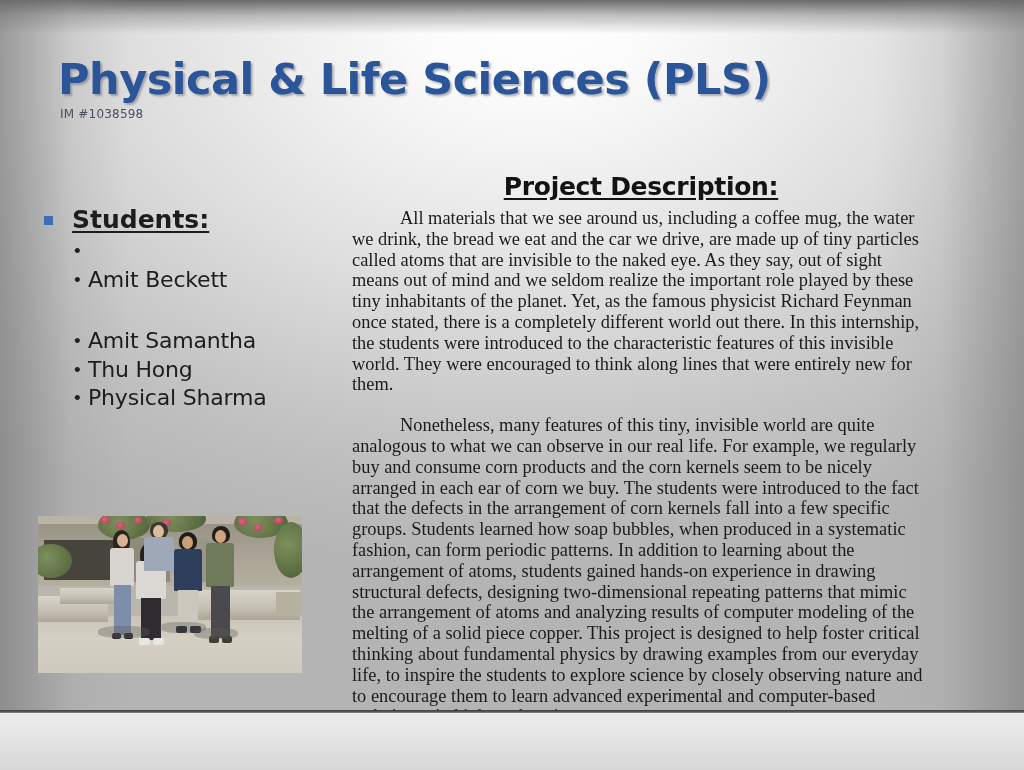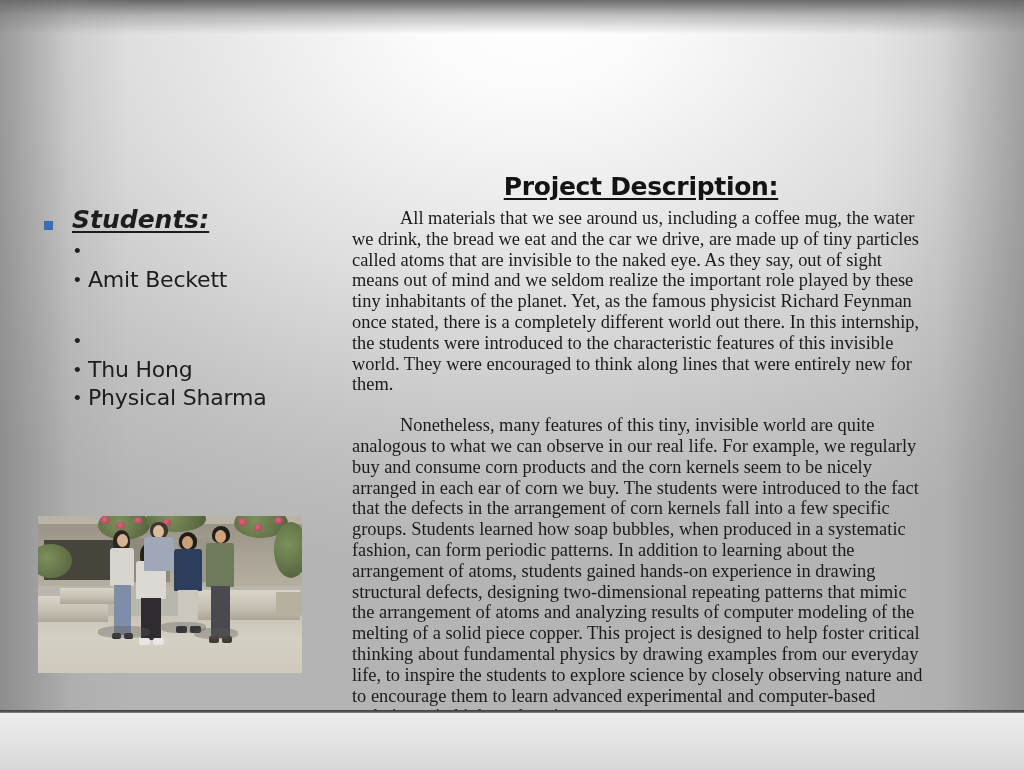--- a/index.html
+++ b/index.html
@@ -86,23 +86,22 @@
     position: absolute;
     left: 44px;
     top: 204px;
     width: 290px;
   }
   .section {
     margin-bottom: 8px;
   }
   .section-head {
     display: flex;
-    align-items: center;
+    align-items: flex-start;
     margin-bottom: 2px;
-    font-style: italic;
   }
   .sq-bullet {
     width: 9px;
     height: 9px;
     background: #3a6fb5;
     margin-top: 12px;
     margin-right: 19px;
     flex: none;
   }
   .section-title {
@@ -253,20 +252,24 @@
 </style>
 </head>
 <body>
 
 <div id="slide">
 
   <div id="top-vignette"></div>
   <div id="left-vignette"></div>
   <div id="right-vignette"></div>
 
+  <div id="title-block">
+    <div id="slide-title">Physical &amp; Life Sciences (PLS)</div>
+    <div id="im-number">IM #1038598</div>
+  </div>
 
   <div id="left-col">
 
     <div class="section">
       <div class="section-head">
         <span class="sq-bullet"></span>
         <span class="section-title">Students:</span>
       </div>
       <ul class="name-list">
         <li class="name-item">
@@ -276,20 +279,21 @@
           <span class="dot-bullet">•</span>
           <span class="name-text">Amit Beckett</span>
         </li>
       </ul>
     </div>
 
     <div class="section" id="mentors-section">
       <ul class="name-list">
         <li class="name-item">
           <span class="dot-bullet">•</span>
+          <span class="name-text">Amit Samantha</span>
         </li>
         <li class="name-item">
           <span class="dot-bullet">•</span>
           <span class="name-text">Thu Hong</span>
         </li>
         <li class="name-item">
           <span class="dot-bullet">•</span>
           <span class="name-text">Physical Sharma</span>
         </li>
       </ul>

